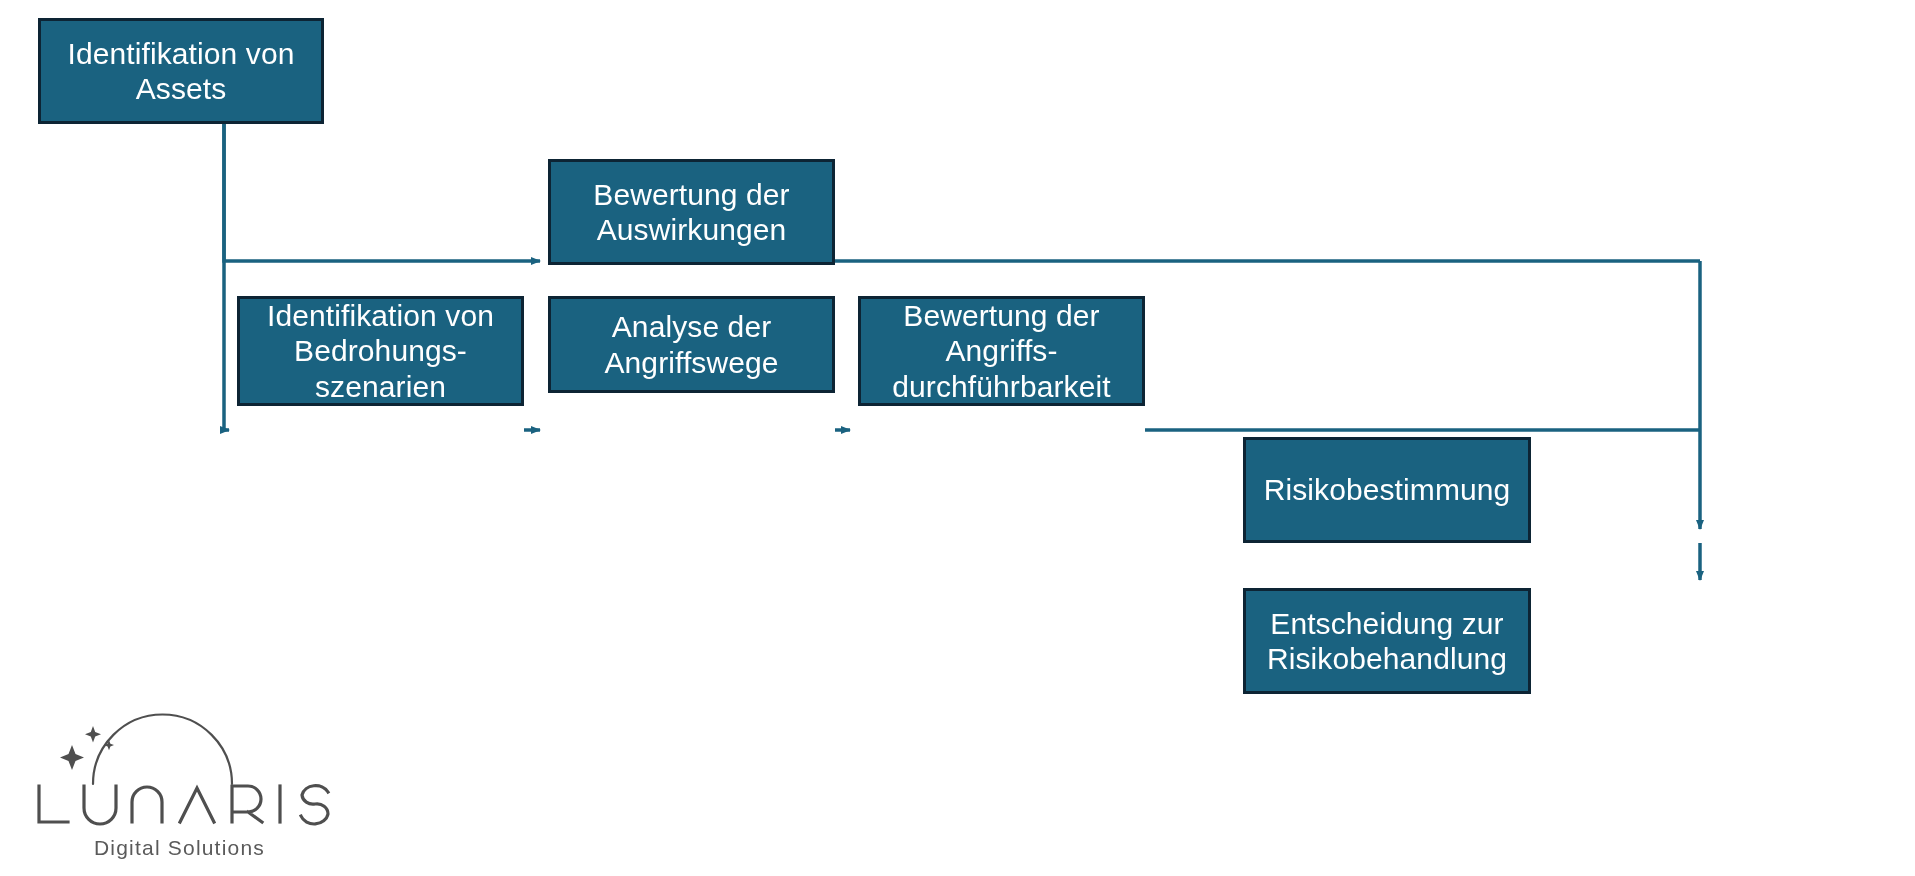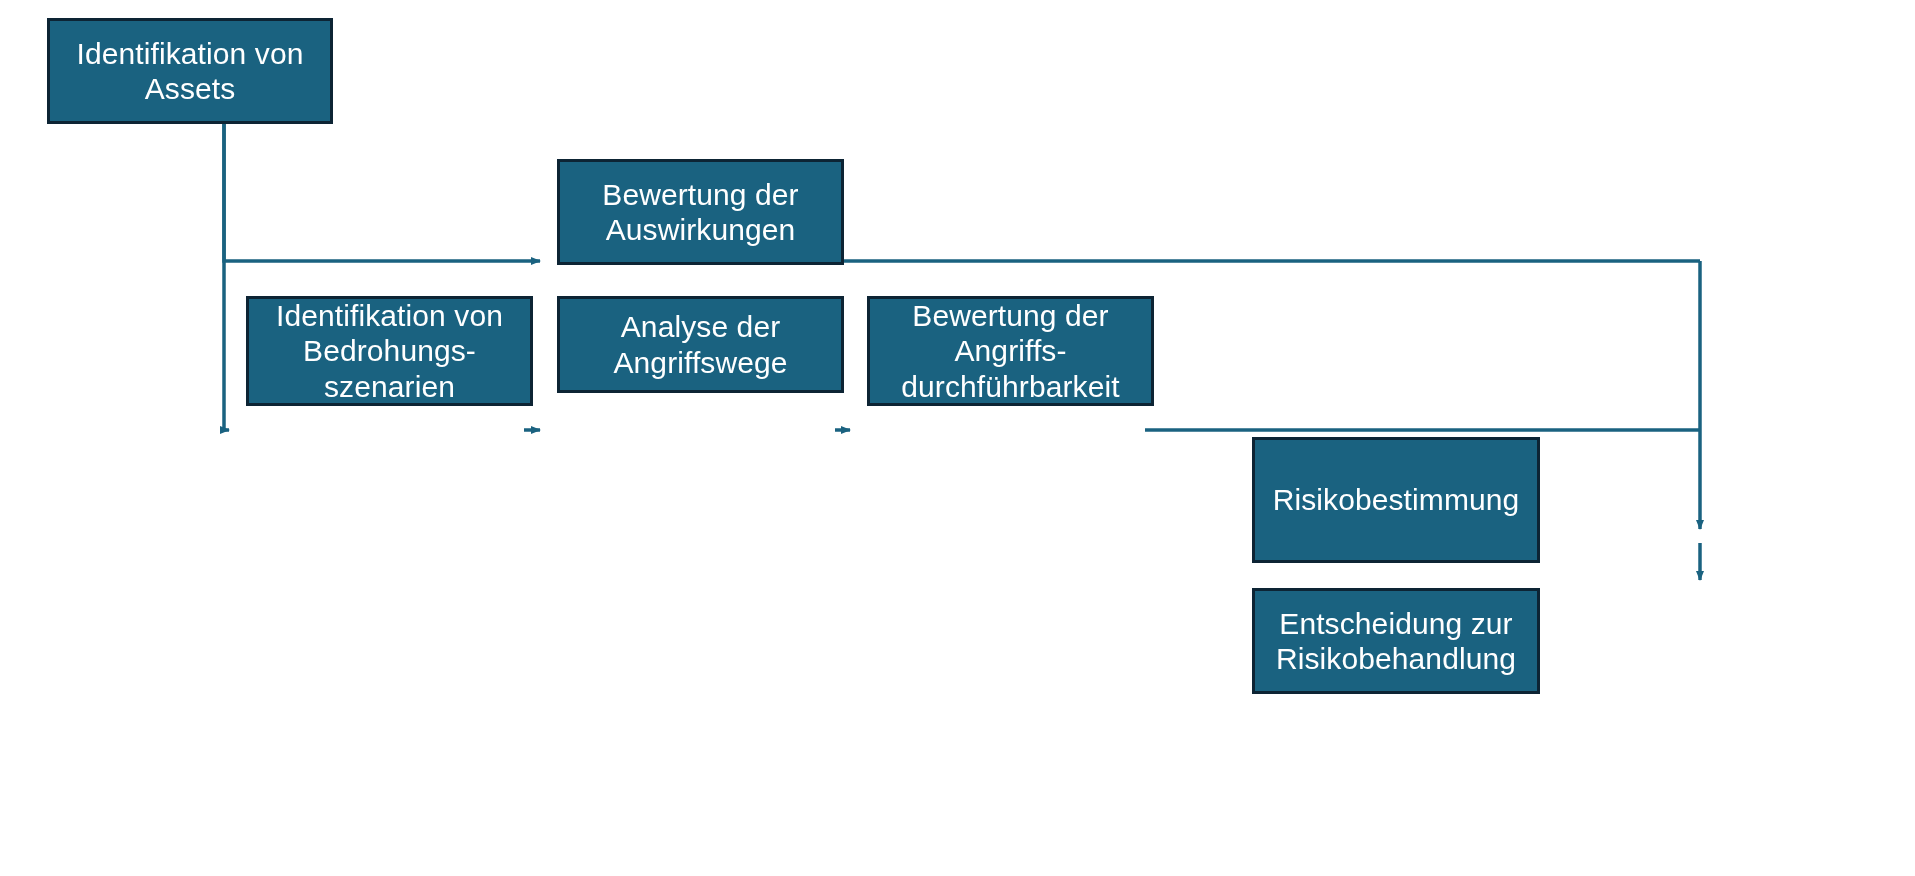--- a/index.html
+++ b/index.html
@@ -35,21 +35,20 @@
     align-items: center;
     justify-content: center;
     text-align: center;
     line-height: 1.18;
     font-size: 30px;
     font-weight: 400;
     letter-spacing: 0.1px;
     padding: 2px 8px;
     white-space: pre-line;
     z-index: 2;
-    margin-left: 9px;
   }
   
   #logo {
     position: absolute;
     left: 36px;
     top: 712px;
     width: 300px;
     height: 150px;
     z-index: 3;
   }
@@ -102,19 +101,40 @@
 Bedrohungs-
 szenarien</div>
 
   <div class="node" style="left:548px; top:296px; width:287px; height:97px;">Analyse der
 Angriffswege</div>
 
   <div class="node" style="left:858px; top:296px; width:287px; height:110px;">Bewertung der
 Angriffs-
 durchführbarkeit</div>
 
-  <div class="node" style="left:1243px; top:437px; width:288px; height:126px;">Risikobestimmung</div>
+  <div class="node" style="left:1243px; top:437px; width:288px; height:106px;">Risikobestimmung</div>
 
   <div class="node" style="left:1243px; top:588px; width:288px; height:106px;">Entscheidung zur
 Risikobehandlung</div>
 
+  <div id="logo">
+    <svg viewBox="0 0 300 150" width="300" height="150" xmlns="http://www.w3.org/2000/svg">
+
+      <path d="M 57,72 A 56 56 0 0 1 196,72" fill="none" stroke="#4f4f4f" stroke-width="2.2" stroke-linecap="round"></path>
+
+      <path d="M 36,33 L 39.5,42 L 48,45.5 L 39.5,49 L 36,58 L 32.5,49 L 24,45.5 L 32.5,42 Z" fill="#4f4f4f"></path>
+      <path d="M 57,14 L 59.2,20 L 65,22.3 L 59.2,24.6 L 57,30.5 L 54.8,24.6 L 49,22.3 L 54.8,20 Z" fill="#4f4f4f"></path>
+      <path d="M 73,28 L 74.4,31.7 L 78,33.1 L 74.4,34.5 L 73,38.2 L 71.6,34.5 L 68,33.1 L 71.6,31.7 Z" fill="#4f4f4f"></path>
+
+      <g fill="none" stroke="#4f4f4f" stroke-width="3.2" stroke-linecap="square">
+        <path d="M 3,74 L 3,110 L 32,110"></path>
+        <path d="M 48,74 L 48,96 A 16 16 0 0 0 80,96 L 80,74"></path>
+        <path d="M 96,110 L 96,90 A 15 15 0 0 1 126,90 L 126,110"></path>
+        <path d="M 144,110 L 161,76 L 178,110"></path>
+        <path d="M 196,110 L 196,74 L 212,74 A 13 13 0 0 1 212,100 L 196,100 M 212,100 L 226,110"></path>
+        <path d="M 244,74 L 244,110"></path>
+        <path d="M 292,80 A 14 12 0 0 0 266,83 A 11 10 0 0 0 279,92 A 11 10 0 0 1 292,102 A 14 12 0 0 1 265,104"></path>
+      </g>
+      <text class="logo-tag" x="58" y="143">Digital Solutions</text>
+    </svg>
+  </div>
 
 </div>
 
 </body></html>

